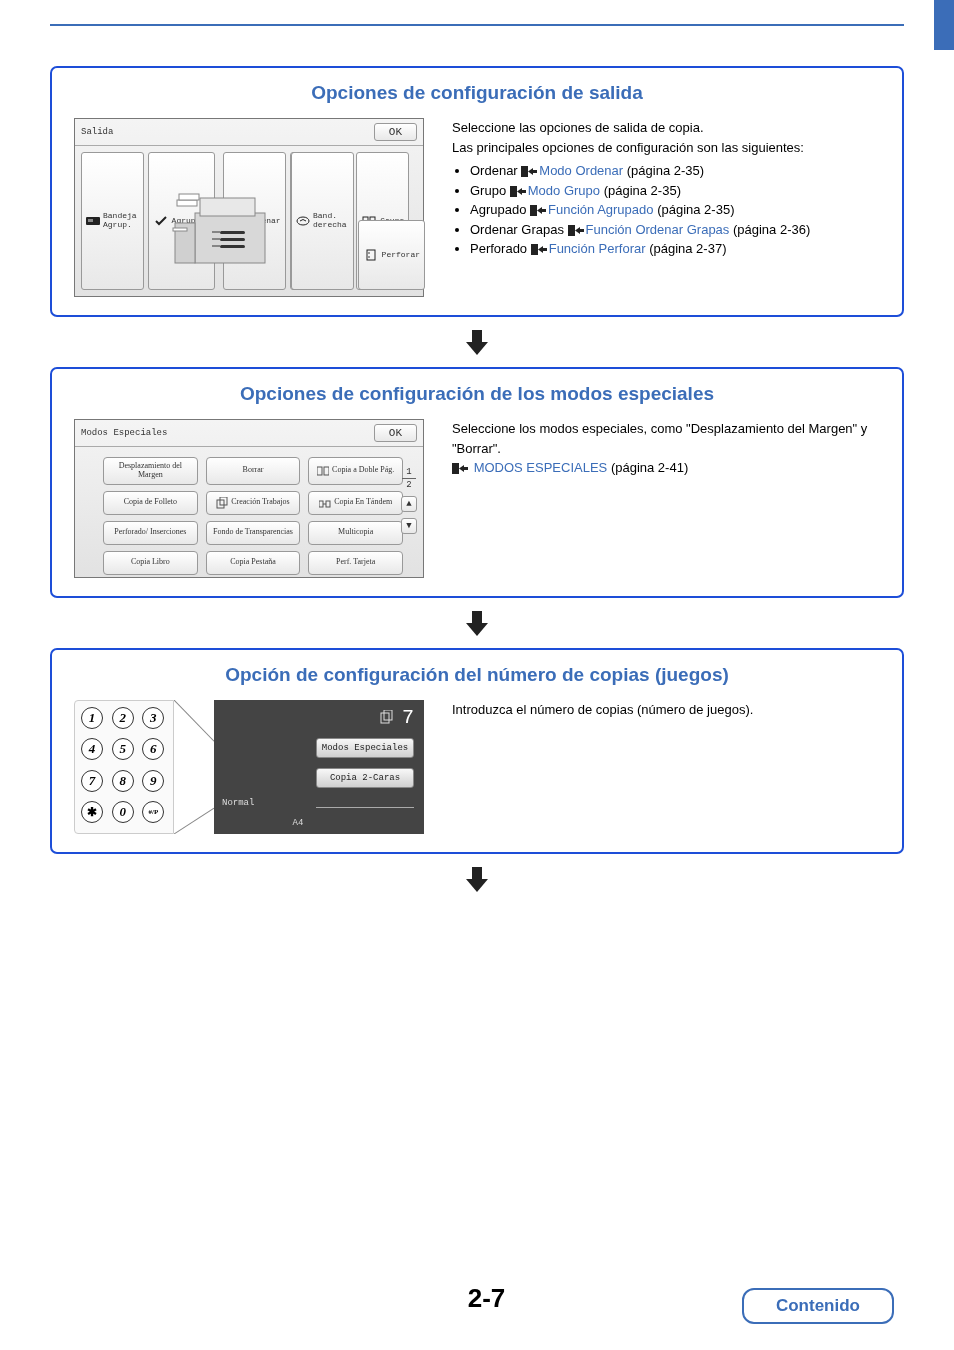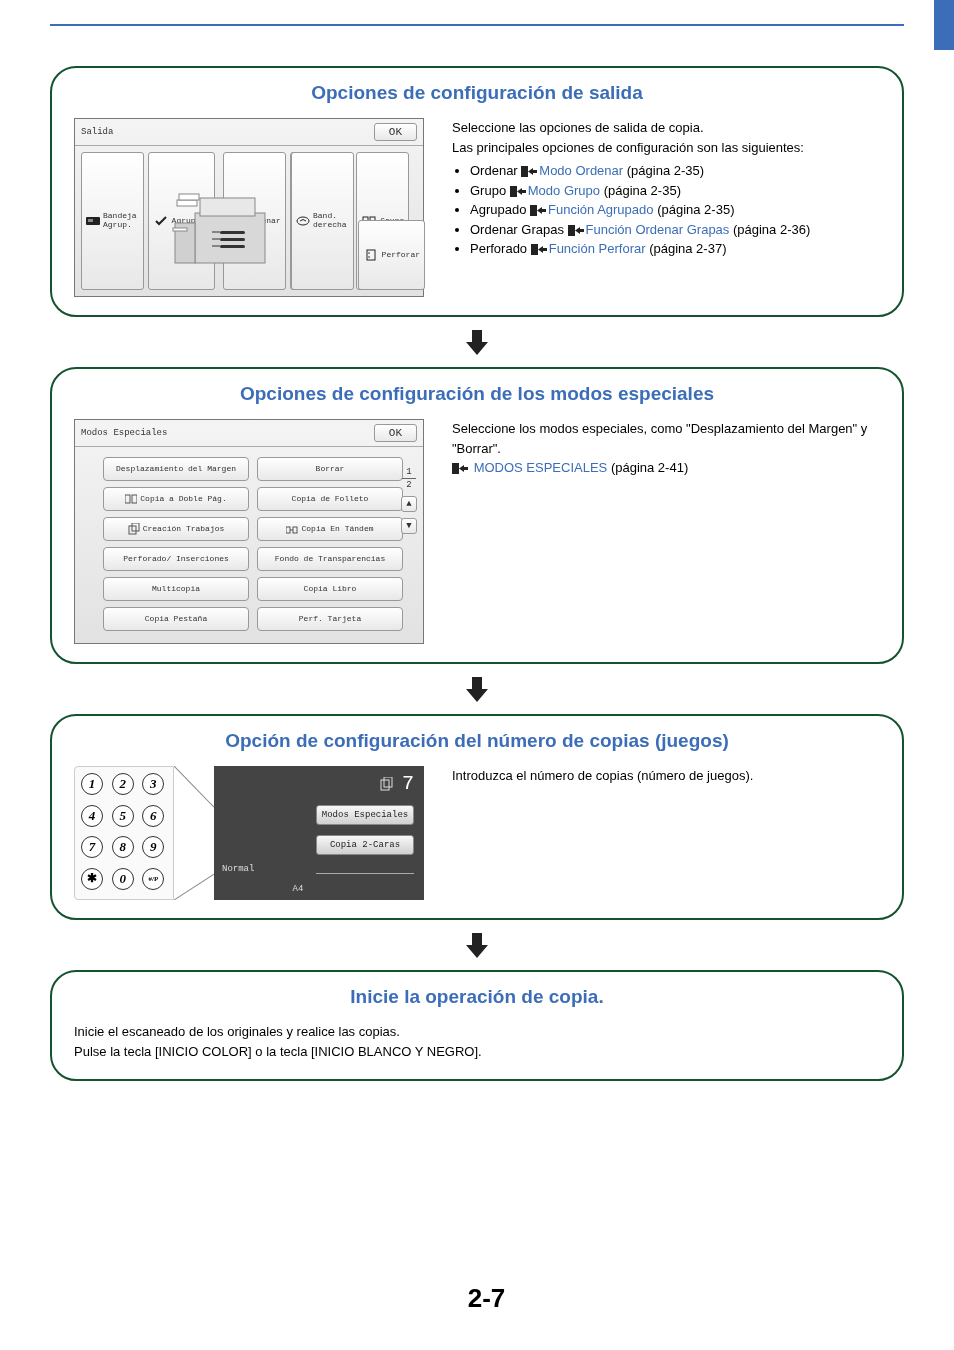--- a/index.html
+++ b/index.html
@@ -34,22 +34,22 @@
     font-style: italic;
     letter-spacing: 0.5px;
   }
   .header-rule {
     height: 2px;
     background: #3b6db8;
     margin: 4px 0 40px 0;
   }
 
   .step-box {
-    border: 2px solid #14532d;
-    border-radius: 26px;
+    border: 2px solid #1d4ed8;
+    border-radius: 7px;
     padding: 10px 22px 18px 22px;
     margin: 0 0 0 0;
   }
   .step-title {
     text-align: center;
     color: #3b6db8;
     font-weight: bold;
     font-size: 19px;
     margin: 4px 0 14px 0;
   }
@@ -132,24 +132,25 @@
   .lcd-printer {
     width: 120px; height: 110px;
     align-self: center;
     margin: 4px 0 0 6px;
   }
   .lcd-printer svg { width: 100%; height: 100%; }
 
   
   .lcd-grid {
     display: grid;
-    grid-template-columns: repeat(2, 1fr);
+    grid-template-columns: repeat(3, 1fr);
     gap: 6px 8px;
-    padding: 10px 20px 12px 28px;
+    padding: 10px 20px 2px 28px;
     position: relative;
+    font-family: Liberation Serif, serif;
   }
   .lcd-sbtn {
     border: 1px solid #999;
     border-radius: 4px;
     background: linear-gradient(#fff,#e8e8e8);
     padding: 4px 4px;
     font-size: 8px;
     line-height: 1.1;
     text-align: center;
     min-height: 24px;
@@ -536,22 +537,16 @@
     </div>
   </div>
 
   <span class="arrow-down">
       <svg viewBox="0 0 30 30">
         <rect x="10" y="3" width="10" height="12" fill="#222"></rect>
         <path d="M4 15 L26 15 L15 28 Z" fill="#222"></path>
       </svg>
     </span>
 
-  <div class="step-box">
-    <div class="step-title">Inicie la operación de copia.</div>
-    <div style="font-size:13px; line-height:1.5;">
-      <div>Inicie el escaneado de los originales y realice las copias.</div>
-      <div>Pulse la tecla [INICIO COLOR] o la tecla [INICIO BLANCO Y NEGRO].</div>
-    </div>
-  </div>
 
   <div class="pageno">2-7</div>
+  <div class="contenido-btn">Contenido</div>
 </div>
 
 </body></html>

